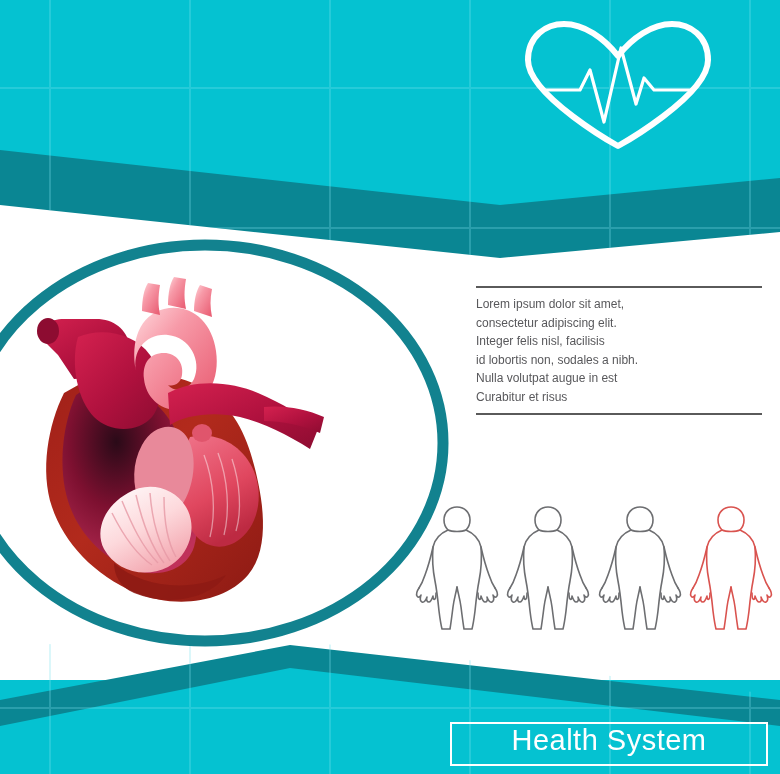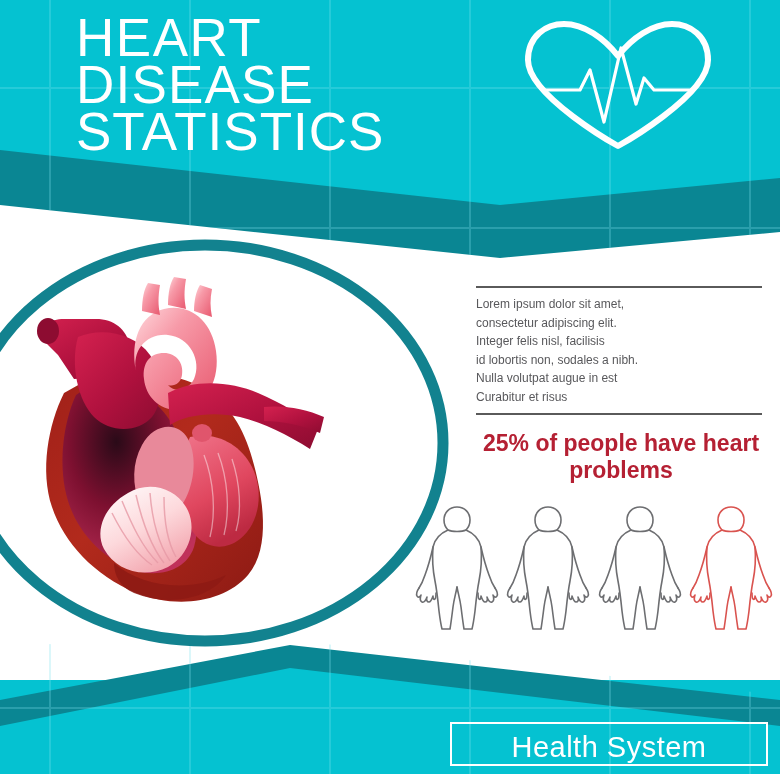--- a/index.html
+++ b/index.html
@@ -62,21 +62,21 @@
     font-family:"Liberation Sans", sans-serif;
   }
 
   
   #footer-box{
     position:absolute;left:450px;top:722px;
     width:318px;height:44px;
     border:2px solid #ffffff;
     box-sizing:border-box;
     z-index:25;
-    display:flex;align-items:flex-end;justify-content:center;
+    display:flex;align-items:flex-start;justify-content:center;
   }
   #footer-box span{
     color:#ffffff;font-size:29px;font-weight:300;letter-spacing:0.5px;
     font-family:"Liberation Sans", sans-serif;
   }
 
   
   #people-row{
     position:absolute;left:414px;top:503px;
     width:360px;height:130px;z-index:18;
@@ -135,25 +135,20 @@
         <line x1="470" y1="600" x2="470" y2="774"></line>
         <line x1="610" y1="600" x2="610" y2="774"></line>
         <line x1="750" y1="600" x2="750" y2="774"></line>
         <line x1="0" y1="708" x2="780" y2="708"></line>
       </g>
     </g>
 
     <ellipse cx="205" cy="443" rx="238" ry="198" fill="none" stroke="#12828f" stroke-width="11"></ellipse>
   </svg>
 
-  <div id="title-block">
-    <div class="tline l1">HEART</div>
-    <div class="tline l2">DISEASE</div>
-    <div class="tline l3">STATISTICS</div>
-  </div>
 
   <svg id="heart-icon" viewBox="0 0 200 135">
     <path d="M100,128 C100,128 10,78 10,42 C10,18 28,6 46,6 C66,6 86,20 100,38
              C114,20 134,6 154,6 C172,6 190,18 190,42 C190,78 100,128 100,128 Z" fill="none" stroke="#ffffff" stroke-width="6" stroke-linejoin="round"></path>
     <polyline points="26,72 62,72 72,52 86,104 103,30 118,86 126,60 136,72 174,72" fill="none" stroke="#ffffff" stroke-width="3.2" stroke-linejoin="round" stroke-linecap="round"></polyline>
   </svg>
 
   <svg id="heart-art" viewBox="0 0 340 345">
     <defs>
       <linearGradient id="gMuscle" x1="0" y1="0" x2="1" y2="1">
@@ -248,22 +243,20 @@
     <div class="rule"></div>
     <div id="lorem">Lorem ipsum dolor sit amet,
 consectetur adipiscing elit.
 Integer felis nisl, facilisis
 id lobortis non, sodales a nibh.
 Nulla volutpat augue in est
 Curabitur et risus</div>
     <div class="rule"></div>
   </div>
 
-  <div id="stat-line">25% of people have
-heart problems</div>
 
   <div id="people-row">
 
     <svg class="person" viewBox="0 0 86 128">
       <g fill="none" stroke="#6d6e71" stroke-width="1.6" stroke-linejoin="round" stroke-linecap="round">
         <path d="M43,4 C35,4 30,10 30,17 C30,22 32,25 34,27
                  C27,30 21,35 19,44 C17,53 14,64 11,72
                  C9,78 7,82 5,85
                  M43,4 C51,4 56,10 56,17 C56,22 54,25 52,27
                  C59,30 65,35 67,44 C69,53 72,64 75,72

